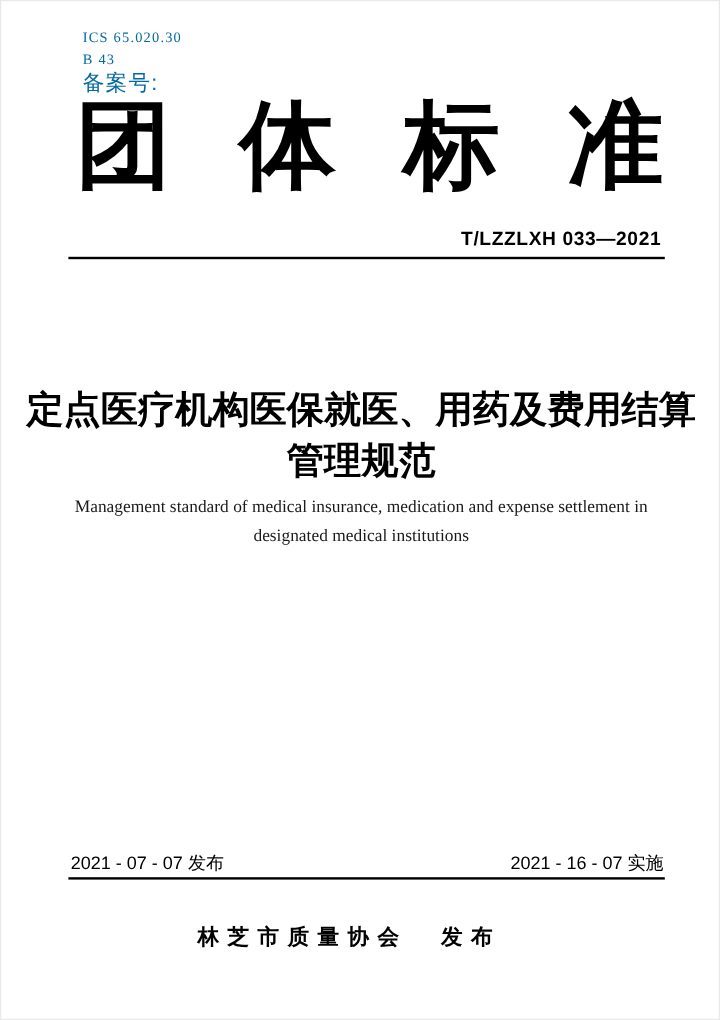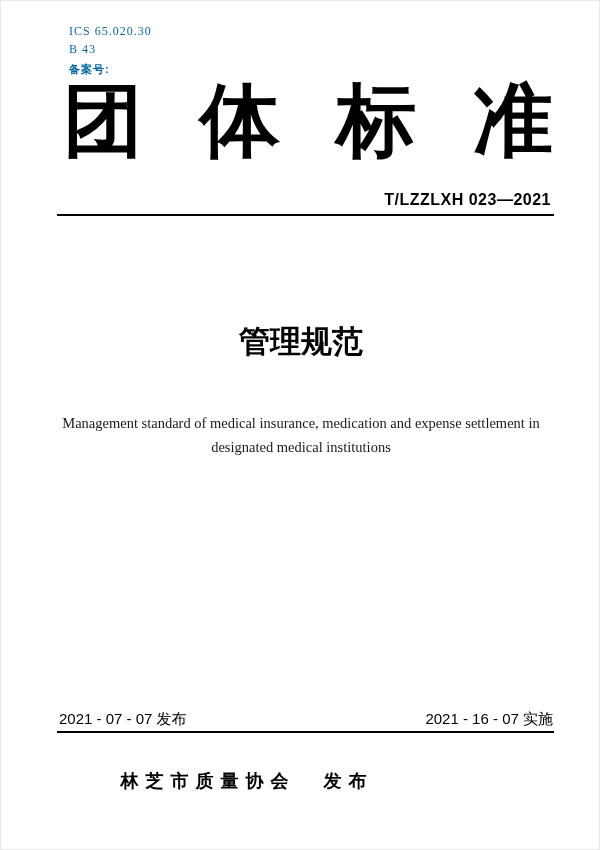--- a/index.html
+++ b/index.html
@@ -26,22 +26,22 @@
     font-size: 12px;
     line-height: 18px;
     color: #0369a1;
   }
   .meta-ics, .meta-class {
     font-family: "Liberation Serif", serif;
     letter-spacing: 1px;
   }
   .meta-record {
     font-family: "Liberation Sans", sans-serif;
-    font-weight: bold;
-    font-size: 11px;
+    font-weight: normal;
+    font-size: 18px;
     margin-top: 2px;
     letter-spacing: 1px;
   }
   
   .doc-type {
     position: absolute;
     left: 62px;
     top: 70px;
     width: 490px;
     display: flex;
@@ -122,20 +122,21 @@
   .publisher-row {
     position: absolute;
     left: 0;
     top: 768px;
     width: 492px;
     text-align: center;
     font-size: 18px;
     font-weight: bold;
     letter-spacing: 7px;
     color: #000000;
+    padding-left: 44px;
   }
   .publisher-row .gap {
     display: inline-block;
     width: 28px;
   }
 </style>
 </head>
 <body>
 
 <div class="page">
@@ -146,25 +147,26 @@
     <div class="meta-record">备案号:</div>
   </div>
 
   <div class="doc-type">
     <span>团</span>
     <span>体</span>
     <span>标</span>
     <span>准</span>
   </div>
 
-  <div class="std-number">T/LZZLXH 023—2021</div>
+  <div class="std-number">T/LZZLXH 033—2021</div>
 
   <div class="rule rule-top"></div>
 
   <div class="title-zh">
+    <div>定点医疗机构医保就医、用药及费用结算</div>
     <div>管理规范</div>
   </div>
 
   <div class="title-en">Management standard of medical insurance, medication and expense settlement in designated medical institutions</div>
 
 
   <div class="date-row">
     <span>2021 - 07 - 07 发布</span>
     <span>2021 - 16 - 07 实施</span>
   </div>

